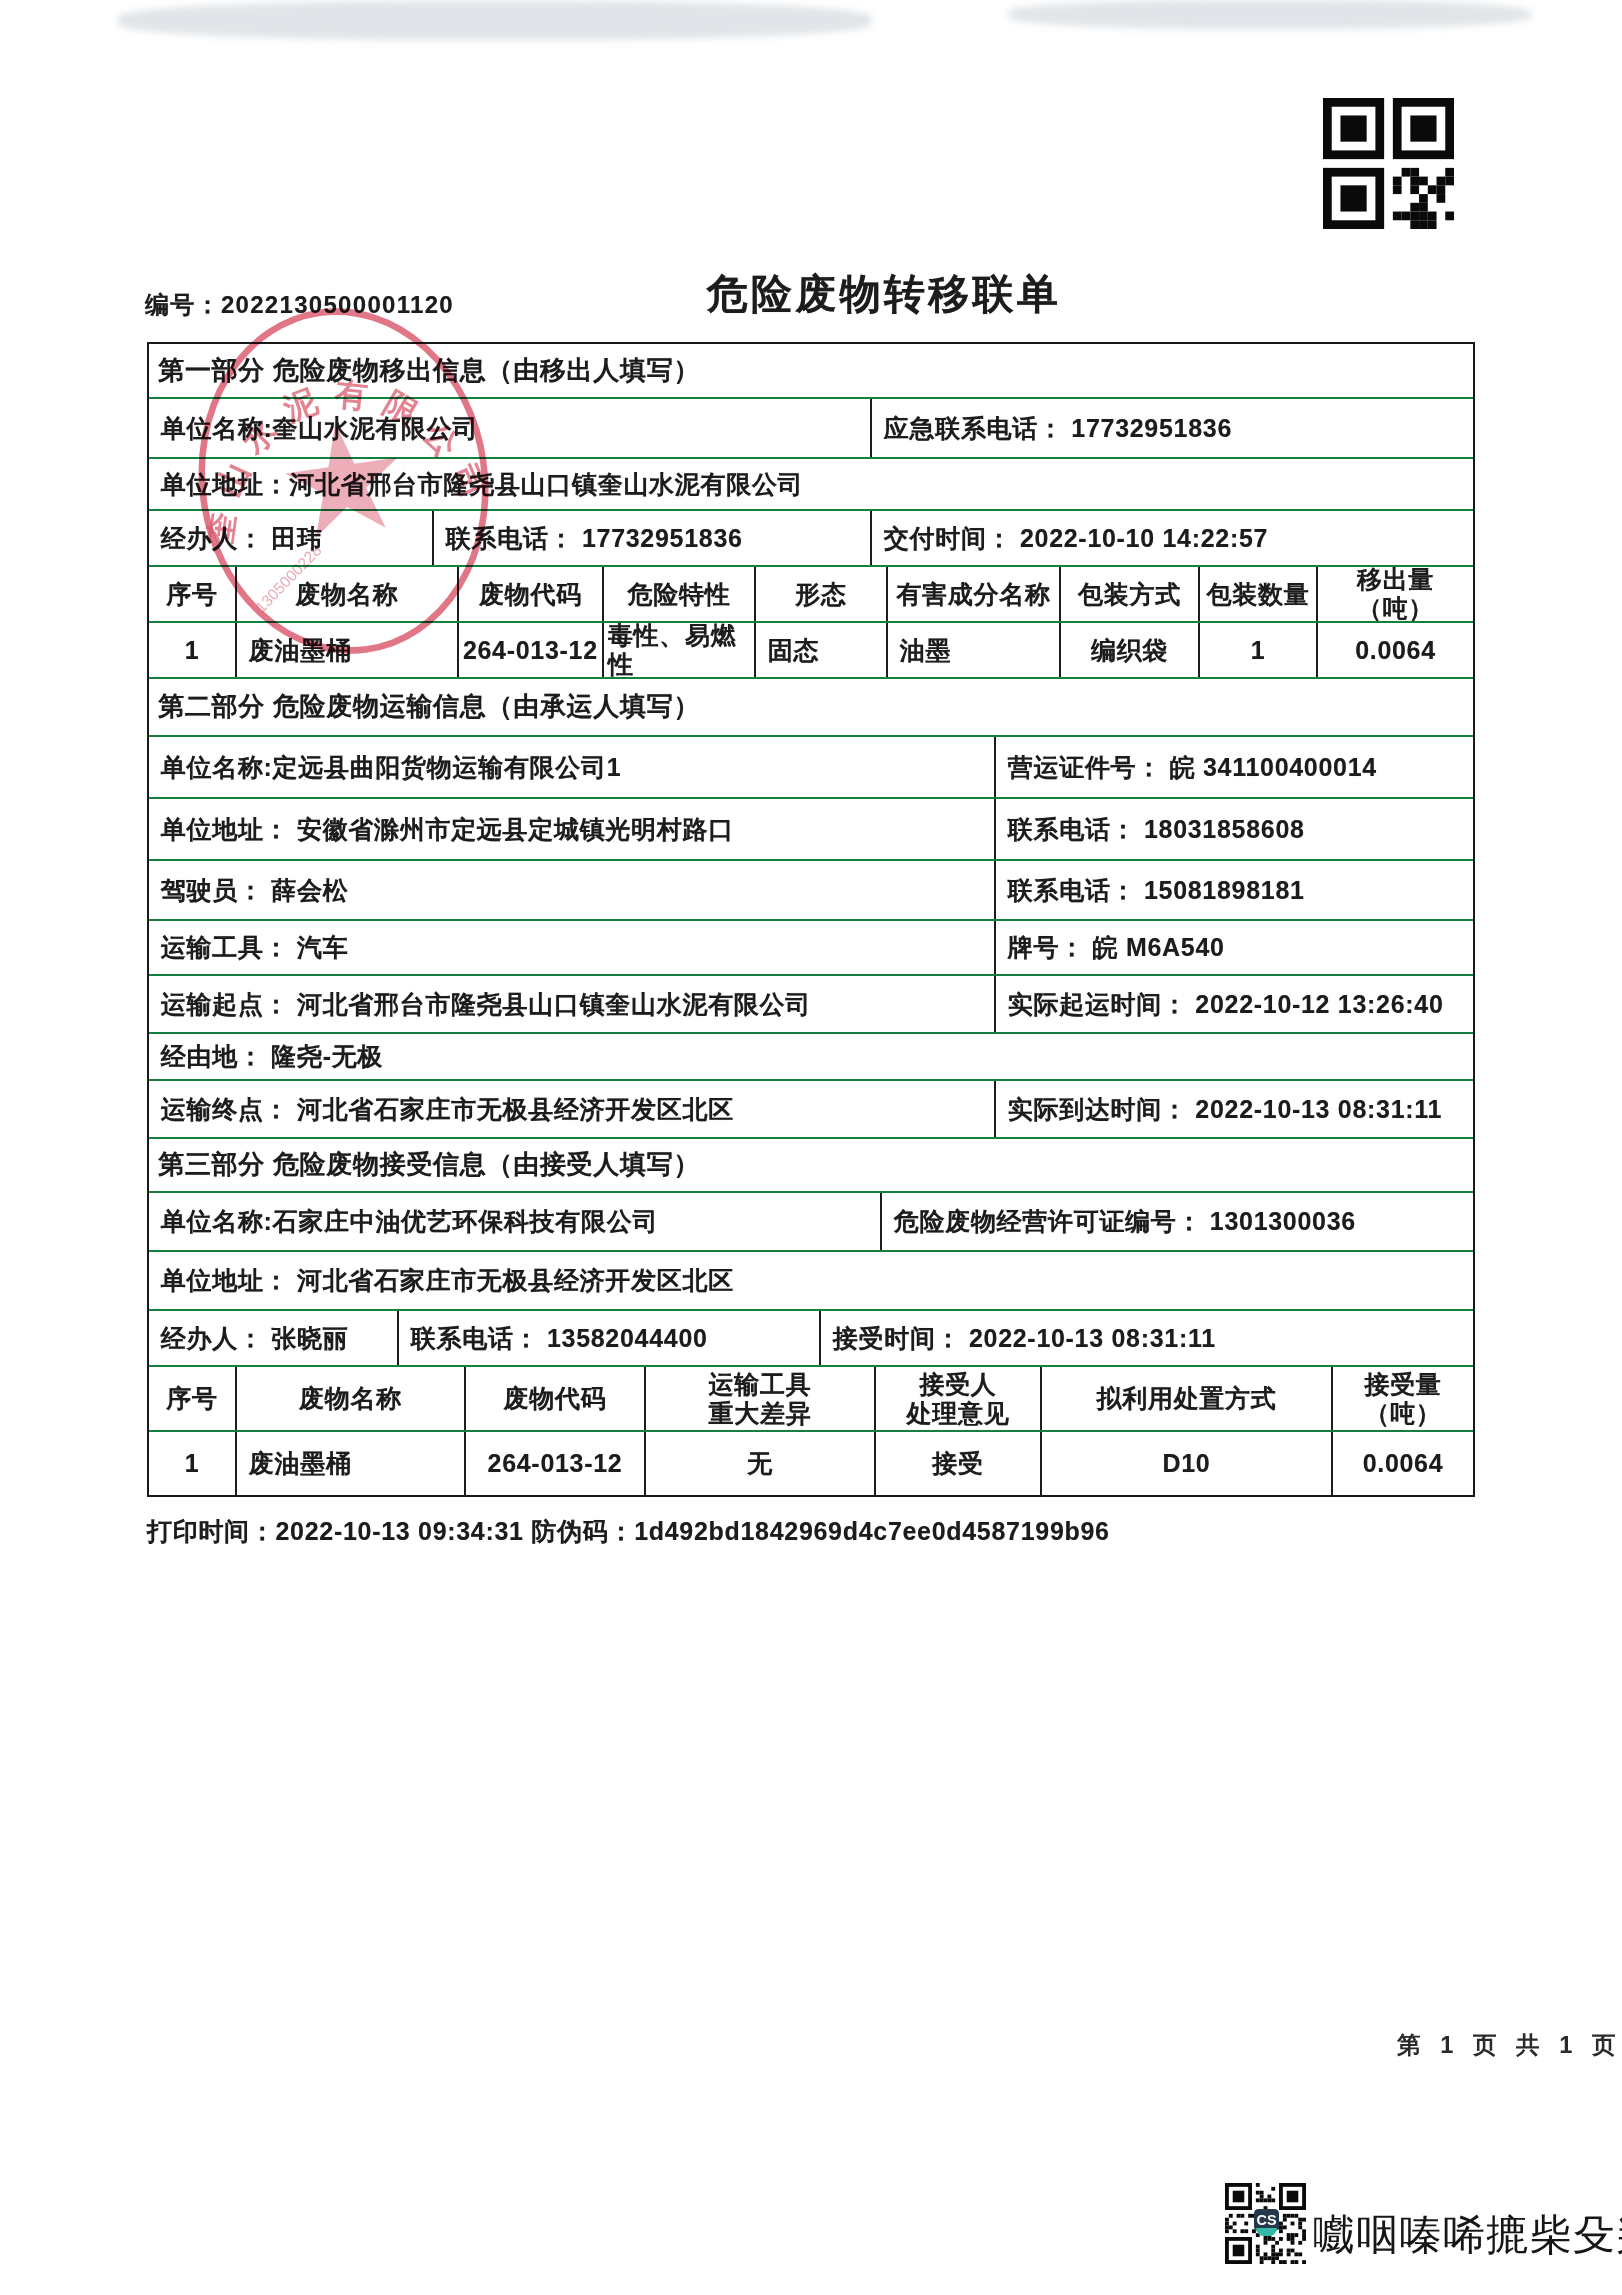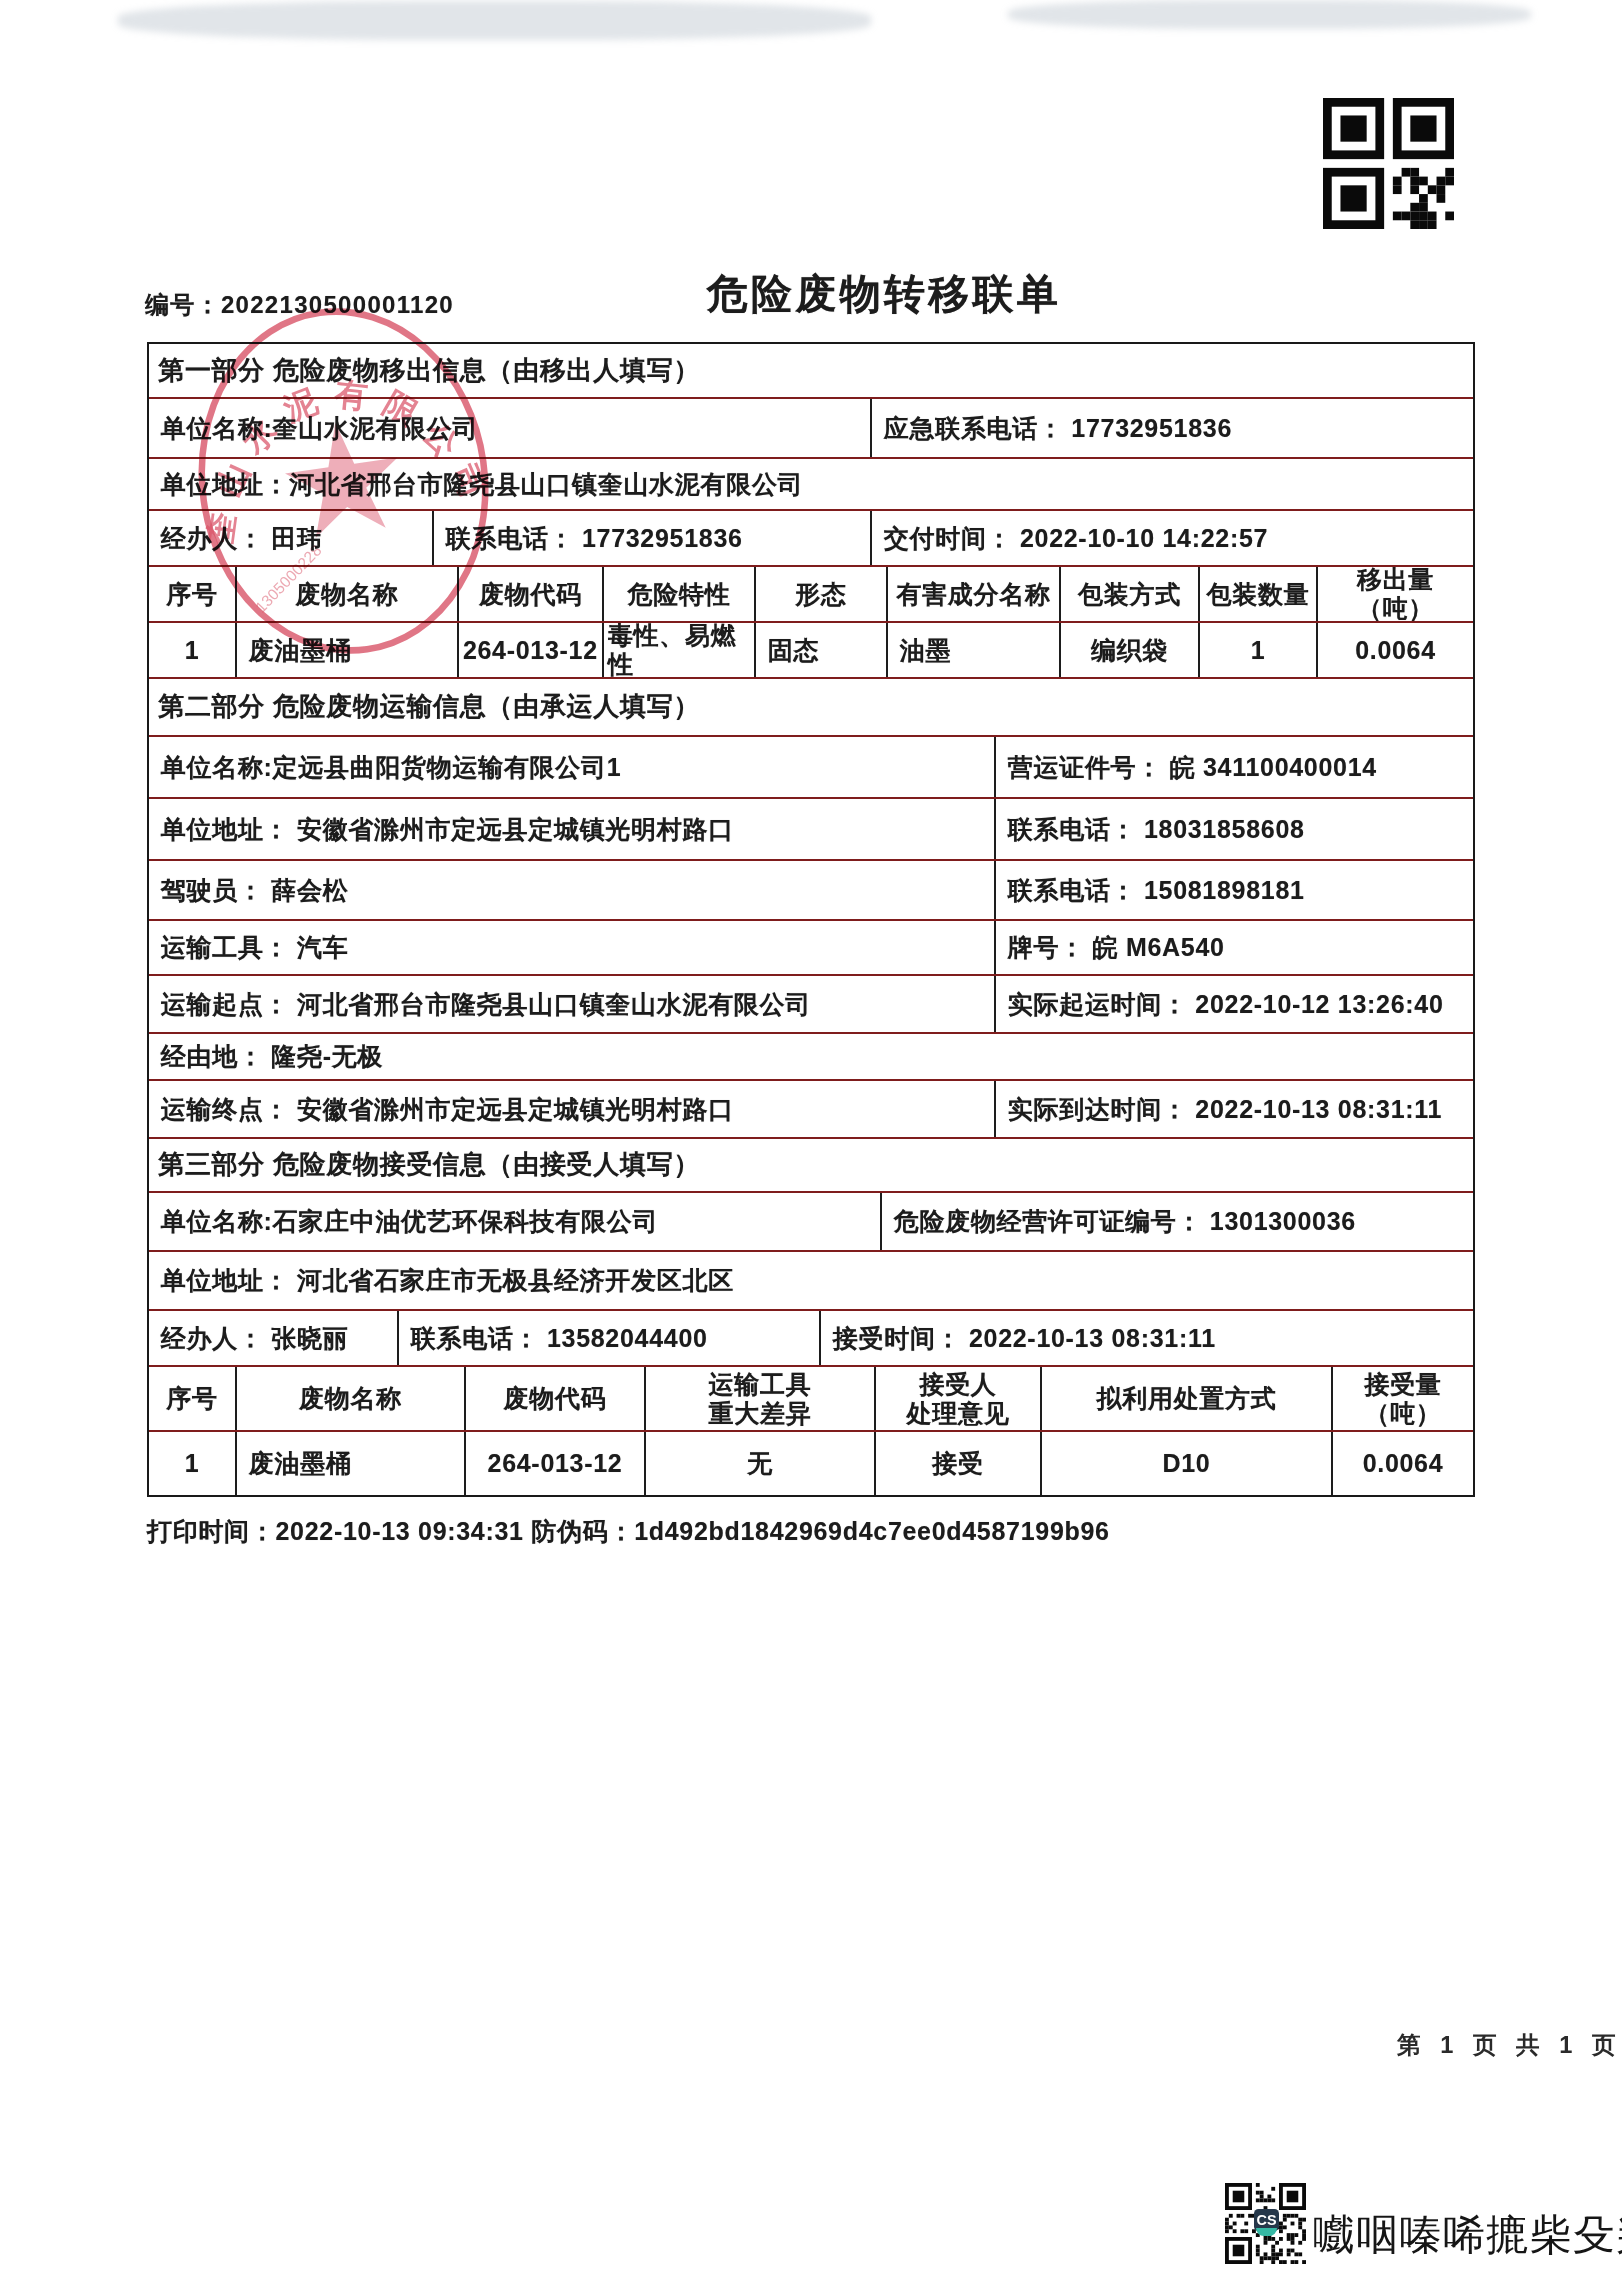--- a/index.html
+++ b/index.html
@@ -8,21 +8,21 @@
           color:#1c1c1c;text-decoration:underline; }
   .scan-noise { position:absolute; filter:blur(3.9px); background:rgba(148,160,176,.28); border-radius:40%; }
 
   .doc-serial { position:absolute; left:145px; top:289px; font-size:24px; font-weight:600;
                 letter-spacing:1.3px; text-shadow:0 0 0.7px rgba(0,0,0,.45); }
   .doc-title  { position:absolute; left:681px; top:267px; width:406px; text-align:center;
                 font-size:41px; font-weight:bold; letter-spacing:3.3px; text-shadow:0 0 0.7px rgba(0,0,0,.55); }
 
   
   .form { position:absolute; left:147px; top:342px; width:1328px; border:2.6px solid #191919; }
-  .row { display:flex; width:100%; border-bottom:2px solid #7f1d1d; }
+  .row { display:flex; width:100%; border-bottom:2px solid #15803d; }
   .row:last-child { border-bottom:none; }
   .c { display:flex; align-items:center; padding:2.6px 2.6px 2.6px 11.8px; border-right:2px solid #1d1d1d;
        font-size:25px; font-weight:600; letter-spacing:0.7px; line-height:1.15;
        text-shadow:0 0 0.7px rgba(0,0,0,.4); white-space:pre-line; overflow:hidden; }
   .c:last-child { border-right:none; }
   .sec { font-size:26px; font-weight:bold; padding-left:9.2px; }
   .cc { justify-content:center; text-align:center; padding-left:2.6px; }
 
   .print-line { position:absolute; left:147px; top:1515px; font-size:25px; font-weight:600;
                 letter-spacing:0.7px; text-shadow:0 0 0.7px rgba(0,0,0,.4); }
@@ -153,21 +153,21 @@
       <div class="c" style="flex:1">牌号： 皖 M6A540</div>
     </div>
     <div class="row" style="height:58px">
       <div class="c" style="width:847px">运输起点： 河北省邢台市隆尧县山口镇奎山水泥有限公司</div>
       <div class="c" style="flex:1">实际起运时间： 2022-10-12 13:26:40</div>
     </div>
     <div class="row" style="height:47px">
         <div class="c" style="flex:1">经由地： 隆尧-无极</div>
       </div>
     <div class="row" style="height:58px">
-      <div class="c" style="width:847px">运输终点： 安徽省滁州市定远县定城镇光明村路口</div>
+      <div class="c" style="width:847px">运输终点： 河北省石家庄市无极县经济开发区北区</div>
       <div class="c" style="flex:1">实际到达时间： 2022-10-13 08:31:11</div>
     </div>
 
     <div class="row" style="height:54px">
         <div class="c sec" style="flex:1">第三部分 危险废物接受信息（由接受人填写）</div>
       </div>
     <div class="row" style="height:59px">
       <div class="c" style="width:733px">单位名称:石家庄中油优艺环保科技有限公司</div>
       <div class="c" style="flex:1">危险废物经营许可证编号： 1301300036</div>
     </div>

